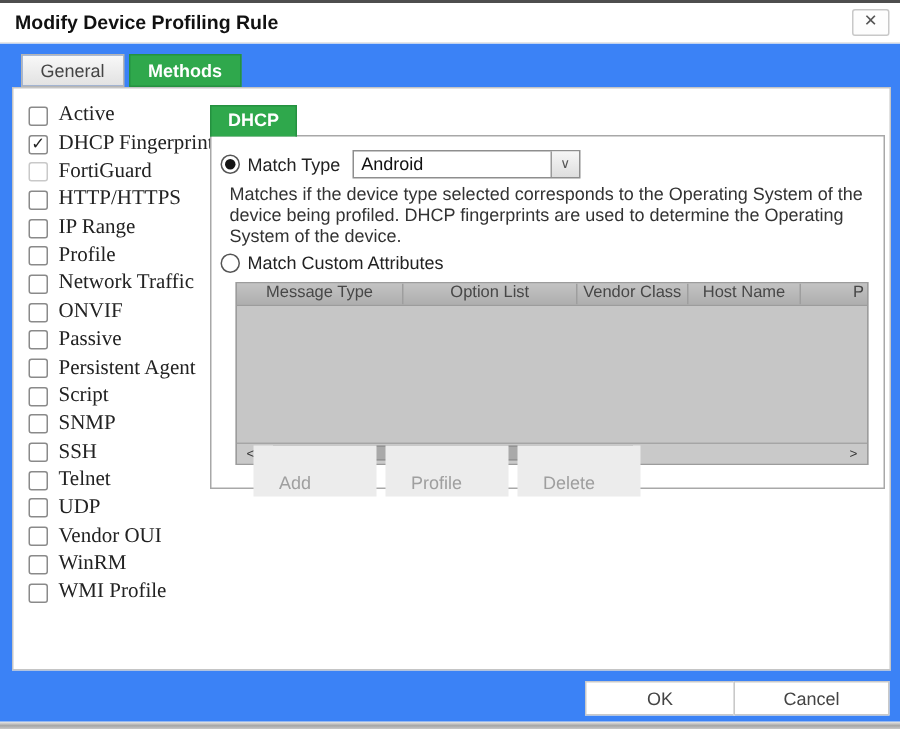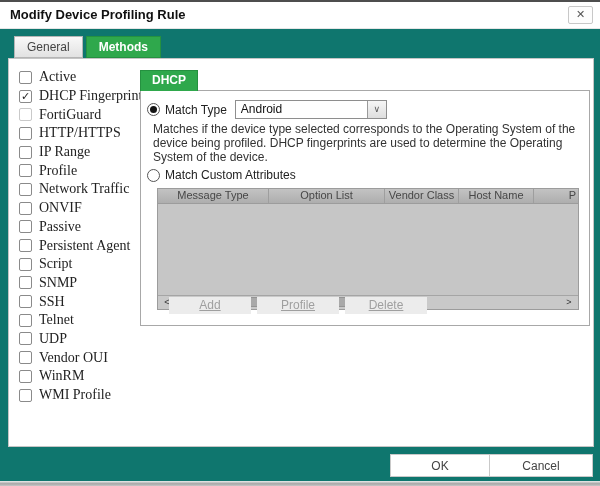--- a/index.html
+++ b/index.html
@@ -1,17 +1,17 @@
 <!DOCTYPE html>
 <html><head>
 <meta charset="utf-8">
 <style>
   html,body{margin:0;padding:0;}
   body{font-family:"Liberation Sans","DejaVu Sans",sans-serif;background:#e8e8e8;}
-  .dialog{position:relative;width:600px;height:486px;background:#0f766e;
+  .dialog{position:relative;width:600px;height:486px;background:#3b82f6;
     border-top:2px solid #4e4e4e;box-sizing:border-box;overflow:hidden;}
   
   .titlebar{position:absolute;left:0;top:0;width:100%;height:27px;background:#ffffff;
     border-bottom:1px solid #e6e6e6;box-sizing:border-box;}
   .title{position:absolute;left:10px;top:0;line-height:26px;font-size:13px;font-weight:bold;color:#111;}
   .close-btn{position:absolute;right:7px;top:4px;width:25px;height:18px;background:#fdfdfd;
     border:1px solid #c8c8c8;border-radius:2px;box-sizing:border-box;text-align:center;
     line-height:15px;font-size:11px;font-weight:bold;color:#555;cursor:default;}
   
   .tabs{position:absolute;left:14px;top:34px;display:flex;gap:3px;z-index:3;}
@@ -58,21 +58,21 @@
   .hscroll{flex:0 0 13px;position:relative;background:#c9c9c9;border-top:1px solid #a5a5a5;}
   .scroll-arrow{position:absolute;top:0;width:14px;height:100%;text-align:center;line-height:12px;
     font-size:9px;color:#333;}
   .scroll-arrow.left{left:2px;}
   .scroll-arrow.right{right:2px;}
   .scroll-thumb{position:absolute;left:24px;top:1px;width:240px;height:10px;background:#a9a9a9;
     border:1px solid #949494;box-sizing:border-box;}
   
   .table-actions{position:absolute;left:28px;top:206px;display:flex;gap:6px;}
   .t-btn{width:82px;height:17px;background:#ececec;border:none;color:#9f9f9f;font-size:12px;
-    font-family:inherit;text-align:center;line-height:17px;padding:0;text-decoration:underline;}
+    font-family:inherit;text-align:left;line-height:17px;padding:17px;}
   
   .footer-btn{position:absolute;top:452px;height:23px;box-sizing:border-box;background:#fff;
     border:1px solid #c9c9c9;font-size:12px;color:#444;text-align:center;line-height:21px;}
   .ok{left:390px;width:100px;}
   .cancel{left:489px;width:104px;}
   .bottom-strip{position:absolute;left:0;right:0;bottom:0;height:5px;
     background:linear-gradient(#ededed,#a6a6a6 55%,#c8c8c8);}
 </style>
 </head>
 <body>

